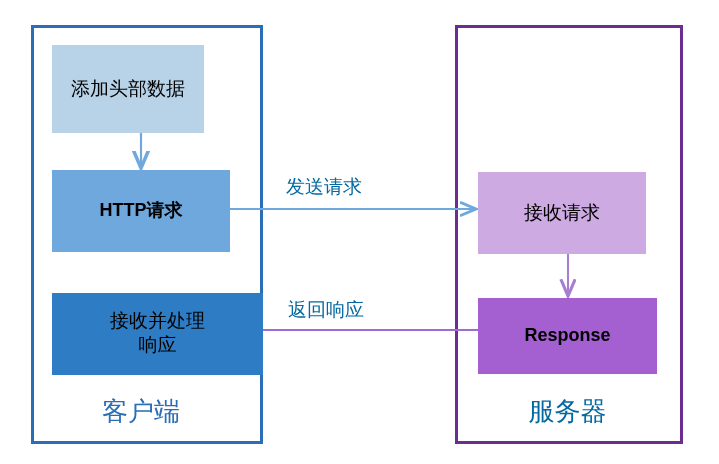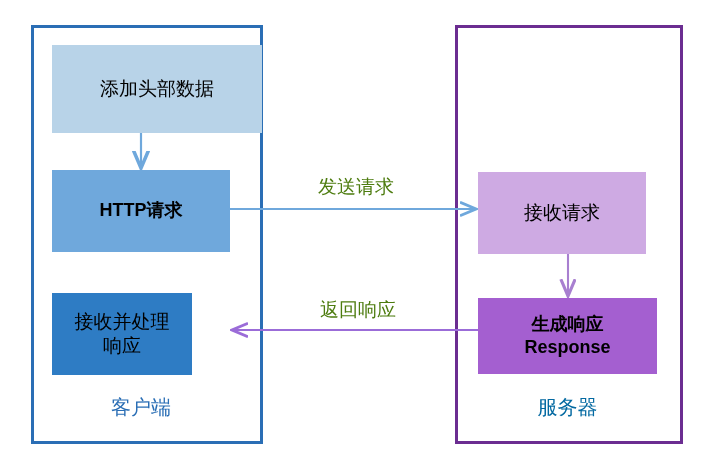--- a/index.html
+++ b/index.html
@@ -56,44 +56,45 @@
   .node .line1,
   .node .line2 {
     display: block;
     white-space: nowrap;
   }
 
   
   #node-add-header {
     left: 52px;
     top: 45px;
-    width: 210px;
+    width: 152px;
     height: 88px;
     background: #b8d3e8;
     font-size: 19px;
     font-weight: 400;
   }
   #node-http-request {
     left: 52px;
     top: 170px;
     width: 178px;
     height: 82px;
     background: #6fa8dc;
     font-size: 18px;
     font-weight: bold;
     gap: 32px;
   }
   #node-receive-process {
     left: 52px;
     top: 293px;
-    width: 140px;
+    width: 211px;
     height: 82px;
     background: #2e7cc4;
     font-size: 19px;
     font-weight: 400;
+    font-family: Liberation Mono, monospace;
   }
 
   
   #node-receive-request {
     left: 478px;
     top: 172px;
     width: 168px;
     height: 82px;
     background: #ceaae3;
     font-size: 19px;
@@ -105,44 +106,43 @@
     width: 179px;
     height: 76px;
     background: #a45fd0;
     font-size: 18px;
     font-weight: bold;
   }
 
   
   .zone-caption {
     position: absolute;
-    font-size: 20px;
+    font-size: 26px;
     text-align: center;
     white-space: nowrap;
   }
   #caption-client {
     left: 52px;
     top: 394px;
     width: 178px;
     color: #2a6eb5;
   }
   #caption-server {
     left: 478px;
     top: 394px;
     width: 179px;
     color: #0369a1;
   }
 
   
   .arrow-label {
     position: absolute;
     font-size: 19px;
-    color: #4d7c0f;
+    color: #0369a1;
     white-space: nowrap;
-    text-align: center;
   }
   #label-send-request {
     left: 286px;
     top: 174px;
     width: 140px;
   }
   #label-return-response {
     left: 288px;
     top: 297px;
     width: 140px;
@@ -213,21 +213,20 @@
     <span class="line2">响应</span>
   </div>
 
   <div class="zone-caption" id="caption-client">客户端</div>
 
   <div class="node" id="node-receive-request">
     <span class="line1">接收请求</span>
   </div>
 
   <div class="node" id="node-generate-response">
-    <span class="line1">生成响应</span>
     <span class="line2">Response</span>
   </div>
 
   <div class="zone-caption" id="caption-server">服务器</div>
 
   <div class="arrow-label" id="label-send-request">发送请求</div>
 
   <div class="arrow-label" id="label-return-response">返回响应</div>
 
 </div>

